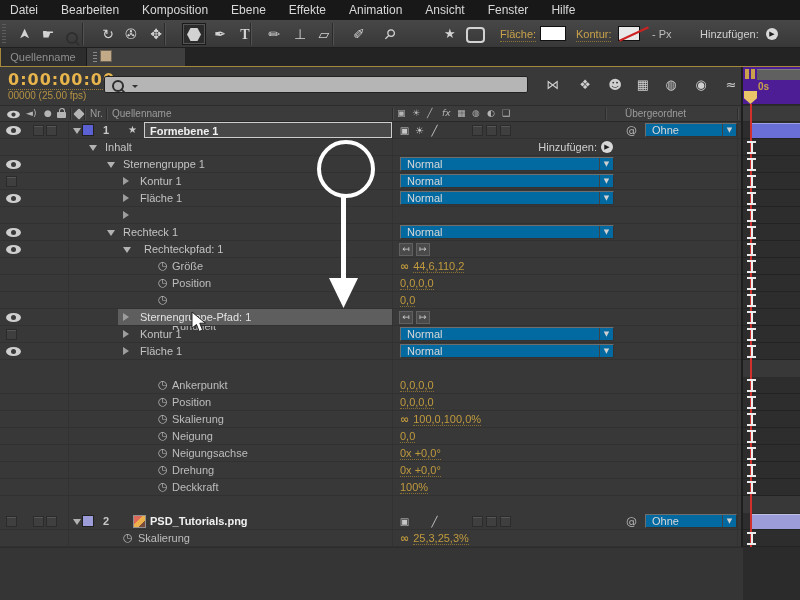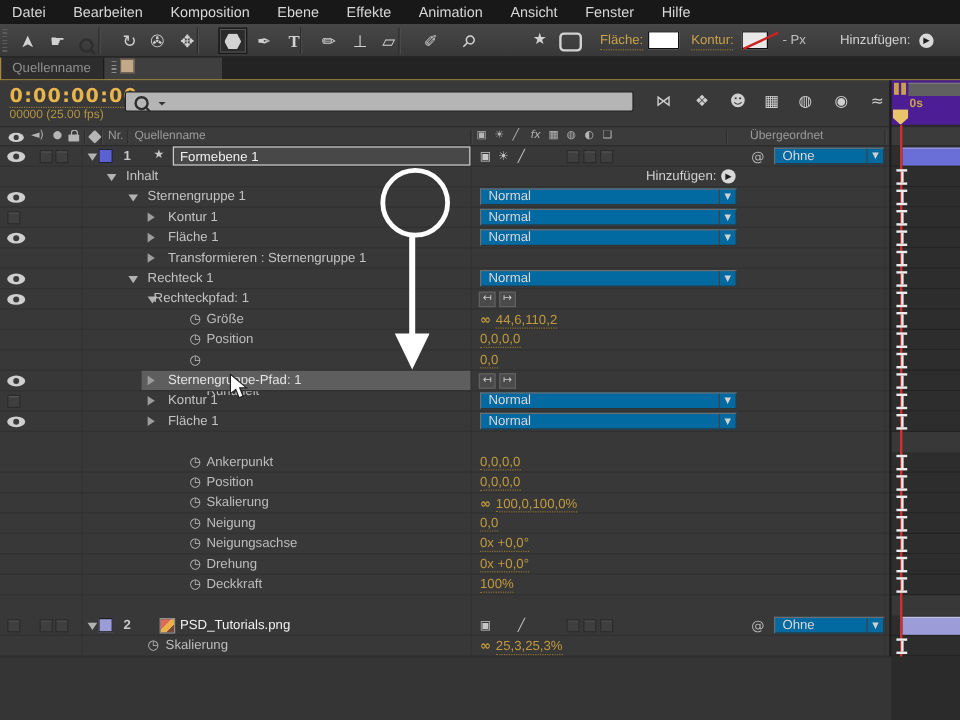--- a/index.html
+++ b/index.html
@@ -89,21 +89,21 @@
   .tw{position:absolute;width:0;height:0;border-style:solid}
   .tw.open{top:6px;border-width:6px 4px 0 4px;border-color:#b2b2b2 transparent transparent transparent}
   .tw.closed{top:4px;border-width:4px 0 4px 6px;border-color:transparent transparent transparent #9d9d9d}
   .chip{position:absolute;top:2px;width:12px;height:12px;border:1px solid #202020;box-sizing:border-box}
   .numtxt{position:absolute;top:2px;color:#c9c9c9;font-weight:bold}
   .staric{position:absolute;top:2px;color:#c8c8c8;font-size:10px}
   .pngic{position:absolute;top:2px;width:13px;height:13px;border:1px solid #909090;box-sizing:border-box;
          background:linear-gradient(135deg,#e06a5a 0 40%,#edb14c 40% 70%,#7a4a3a 70%)}
   .namebox{position:absolute;left:144px;top:0;width:248px;height:16px;border:1px solid #cdcdcd;
            background:#484848;box-sizing:border-box}
-  .lname{position:absolute;top:2px;font-weight:normal;color:#f0f0f0;white-space:nowrap}
+  .lname{position:absolute;top:2px;font-weight:bold;color:#f0f0f0;white-space:nowrap}
   .lbl{position:absolute;top:2px;color:#c3c3c3;white-space:nowrap}
   .plbl{position:absolute;top:2px;color:#bdbdbd;white-space:nowrap}
   .swatch{position:absolute;top:1px;color:#b9b9b9;font-size:11px}
   .val{position:absolute;left:400px;top:2px;color:#c09a3e;white-space:nowrap}
   .ut{border-bottom:1px dotted #8a7030;padding-bottom:0px}
   .linkic{margin-right:4px;font-weight:bold}
   .dd{position:absolute;top:1px;height:14px;background:#0369a1;border:1px solid;
       border-color:#6e6e6e #333 #333 #6e6e6e;box-sizing:border-box;color:#d8d8d8}
   .dd .t{position:absolute;left:6px;top:0;font-size:11px;line-height:12px}
   .dd .a{position:absolute;right:0;top:0;width:13px;height:12px;font-size:7px;line-height:12px;text-align:center;
@@ -314,21 +314,20 @@
           <span class="t">Normal</span>
           <span class="a glyph">▼</span>
         </div>
       </div>
       <div class="tl-cell"></div>
       <div class="ibeam"></div>
     </div>
     <div class="row" style="top: 85px;">
       <div class="row-left">
         <span class="tw closed" style="left: 123px;"></span>
-        <span class="lbl" style="left: 140px;">Transformieren : Sternengruppe 1</span>
       </div>
       <div class="tl-cell"></div>
       <div class="ibeam"></div>
     </div>
     <div class="row" style="top: 102px;">
       <div class="row-left">
         <span class="eyeic" style="left: 6px;"></span>
         <span class="tw open" style="left: 107px;"></span>
         <span class="lbl" style="left: 123px;">Rechteck 1</span>
         <div class="dd" style="left: 400px; width: 214px;">
@@ -336,21 +335,21 @@
           <span class="a glyph">▼</span>
         </div>
       </div>
       <div class="tl-cell"></div>
       <div class="ibeam"></div>
     </div>
     <div class="row" style="top: 119px;">
       <div class="row-left">
         <span class="eyeic" style="left: 6px;"></span>
         <span class="tw open" style="left: 123px;"></span>
-        <span class="lbl" style="left: 128px;">Rechteckpfad: 1</span>
+        <span class="lbl" style="left: 144px;">Rechteckpfad: 1</span>
         <span class="pic glyph" style="left: 399px;">↤</span>
         <span class="pic glyph" style="left: 416px;">↦</span>
       </div>
       <div class="tl-cell"></div>
       <div class="ibeam"></div>
     </div>
     <div class="row" style="top: 136px;">
       <div class="row-left">
         <span class="swatch glyph" style="left: 158px;">◷</span>
         <span class="plbl" style="left: 172px;">Größe</span>

